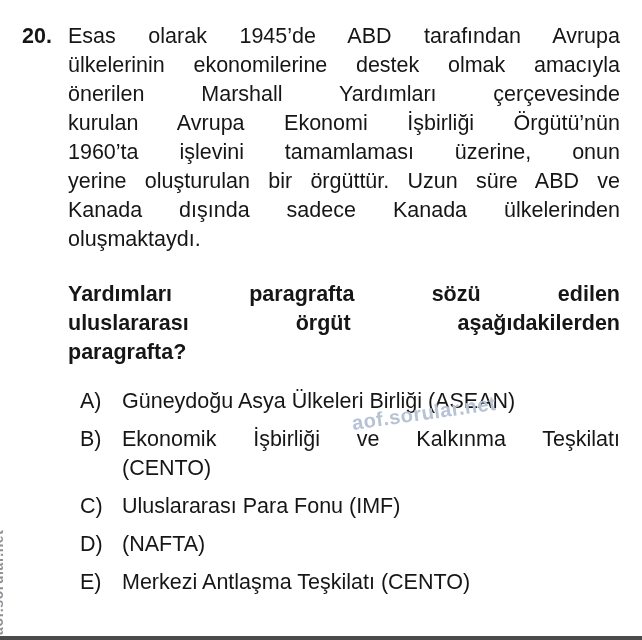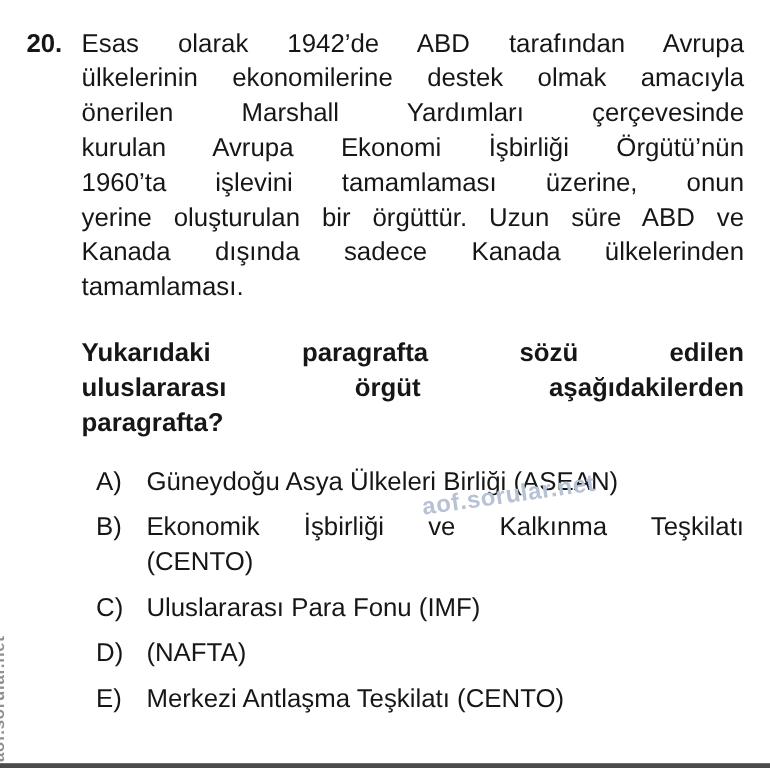--- a/index.html
+++ b/index.html
@@ -93,32 +93,32 @@
   }
 </style>
 </head>
 <body style="color: rgb(22, 22, 22);">
 
 <div class="page" style="background: rgb(255, 255, 255);">
 
   <div class="qnum">20.</div>
 
   <div class="paragraph">
-      <div class="line just">Esas olarak 1942’de ABD tarafından Avrupa</div>
+      <div class="line just">Esas olarak 1945’de ABD tarafından Avrupa</div>
       <div class="line just">ülkelerinin ekonomilerine destek olmak amacıyla</div>
       <div class="line just">önerilen Marshall Yardımları çerçevesinde</div>
       <div class="line just">kurulan Avrupa Ekonomi İşbirliği Örgütü’nün</div>
       <div class="line just">1960’ta işlevini tamamlaması üzerine, onun</div>
       <div class="line just">yerine oluşturulan bir örgüttür. Uzun süre ABD ve</div>
       <div class="line just">Kanada dışında sadece Kanada ülkelerinden</div>
-      <div class="line">tamamlaması.</div>
+      <div class="line">oluşmaktaydı.</div>
     </div>
 
   <div class="stem">
-      <div class="line just">Yukarıdaki paragrafta sözü edilen</div>
+      <div class="line just">Yardımları paragrafta sözü edilen</div>
       <div class="line just">uluslararası örgüt aşağıdakilerden</div>
       <div class="line">paragrafta?</div>
     </div>
 
   <div class="options">
       <div class="option-row">
         <div class="option-letter">A)</div>
         <div class="option-text">
           <div class="line">Güneydoğu Asya Ülkeleri Birliği (ASEAN)</div>
         </div>

